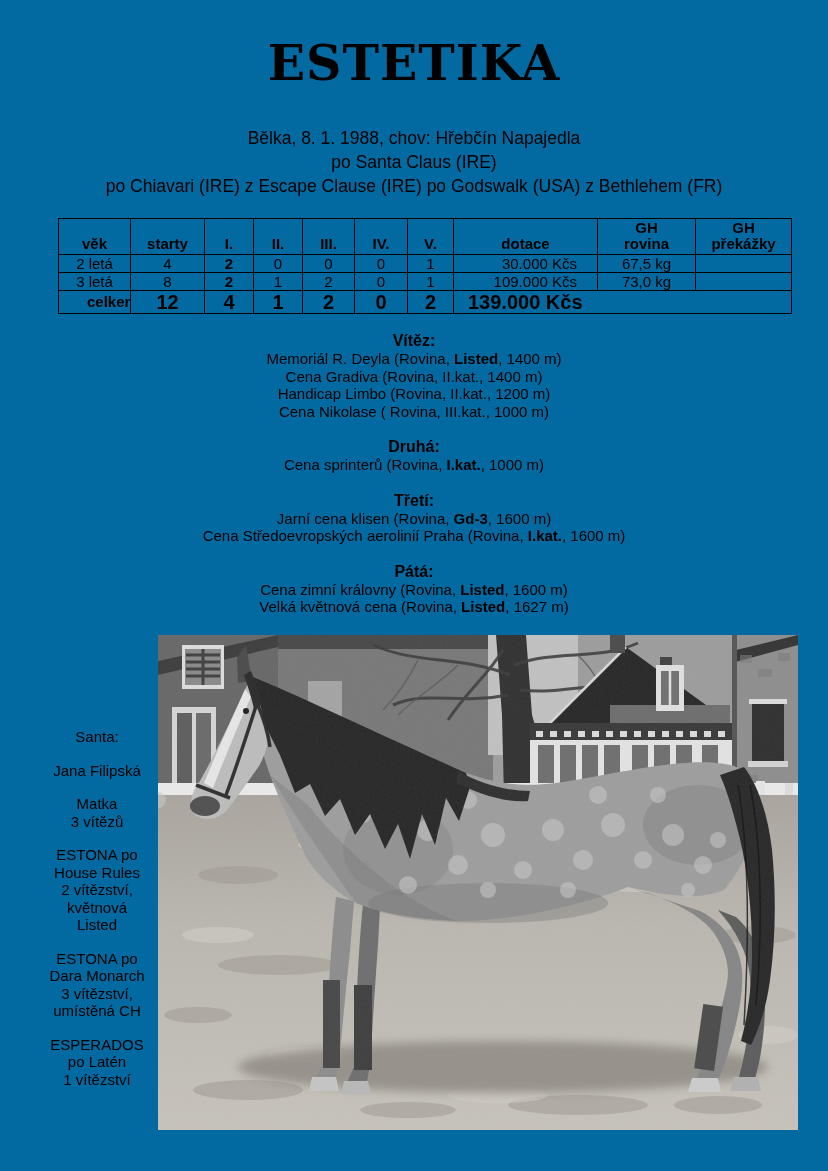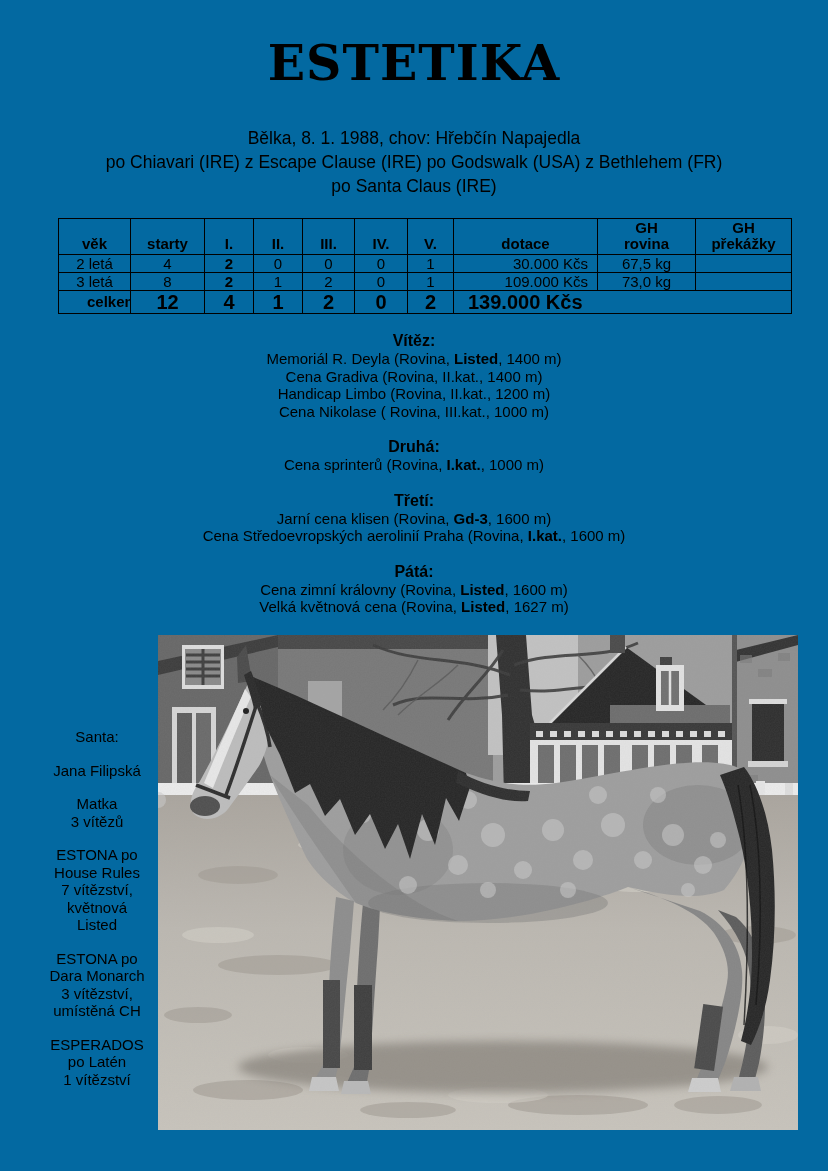--- a/index.html
+++ b/index.html
@@ -27,21 +27,21 @@
   }
   table.record th,table.record td{
     border:1.5px solid #000;padding:0 2px;text-align:center;
     overflow:hidden;white-space:nowrap;
   }
   table.record thead th{
     font-weight:bold;vertical-align:bottom;height:33px;line-height:16px;padding-bottom:2px;
   }
   table.record tbody tr.data-row{height:18px;}
   table.record tbody tr.data-row td{line-height:17px;padding-top:0;padding-bottom:0;}
-  table.record td.right{text-align:right;padding-right:9px;}
+  table.record td.right{text-align:right;padding-right:20px;}
   table.record td.bold{font-weight:bold;}
   table.record tr.total-row{height:23px;}
   table.record tr.total-row td{font-weight:bold;font-size:20px;line-height:22px;}
   table.record tr.total-row td.total-label{font-size:15px;padding-left:28px;}
   table.record tr.total-row td.total-dotace{text-align:left;padding-left:14px;}
   
   .sections{
     position:absolute;top:332px;left:0;width:100%;text-align:center;
     font-size:15px;line-height:17.5px;
   }
@@ -63,22 +63,22 @@
 </style>
 </head>
 <body>
 
 <div class="page">
 
   <h1 class="title">ESTETIKA</h1>
 
   <div class="subtitle">
     <div>Bělka, 8. 1. 1988, chov: Hřebčín Napajedla</div>
+    <div>po Santa Claus (IRE)</div>
     <div>po Chiavari (IRE) z Escape Clause (IRE) po Godswalk (USA) z Bethlehem (FR)</div>
-    <div>po Santa Claus (IRE)</div>
   </div>
 
   <table class="record">
     <colgroup>
       <col style="width:72px">
         <col style="width:74px">
         <col style="width:49px">
       <col style="width:49px">
         <col style="width:52px">
         <col style="width:53px">
@@ -170,21 +170,21 @@
       <div class="cap-group">
         <div>Jana Filipská</div>
       </div>
       <div class="cap-group">
         <div>Matka</div>
         <div>3 vítězů</div>
       </div>
       <div class="cap-group">
         <div>ESTONA po</div>
         <div>House Rules</div>
-        <div>7 vítězství,</div>
+        <div>2 vítězství,</div>
         <div>květnová</div>
         <div>Listed</div>
       </div>
       <div class="cap-group">
         <div>ESTONA po</div>
         <div>Dara Monarch</div>
         <div>3 vítězství,</div>
         <div>umístěná CH</div>
       </div>
       <div class="cap-group">

